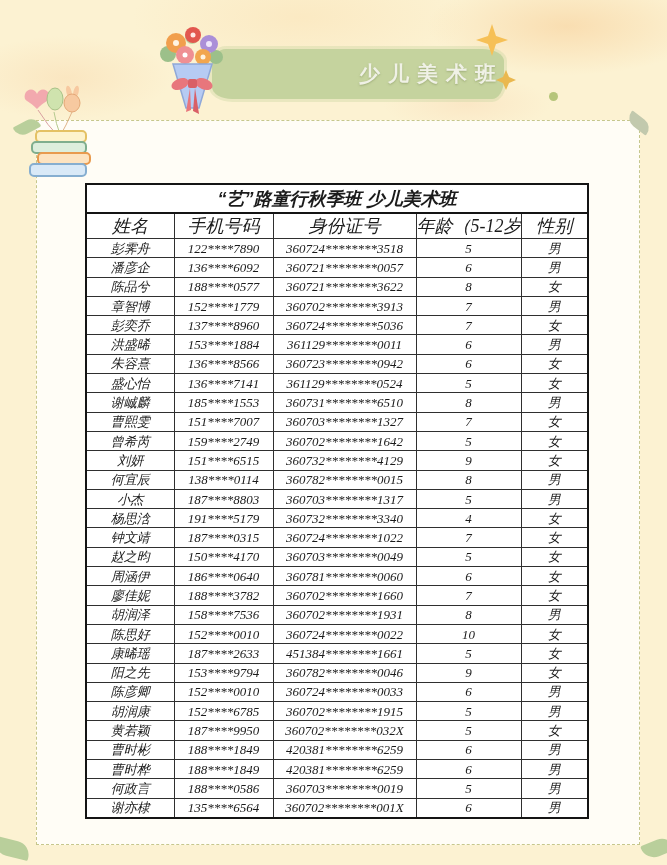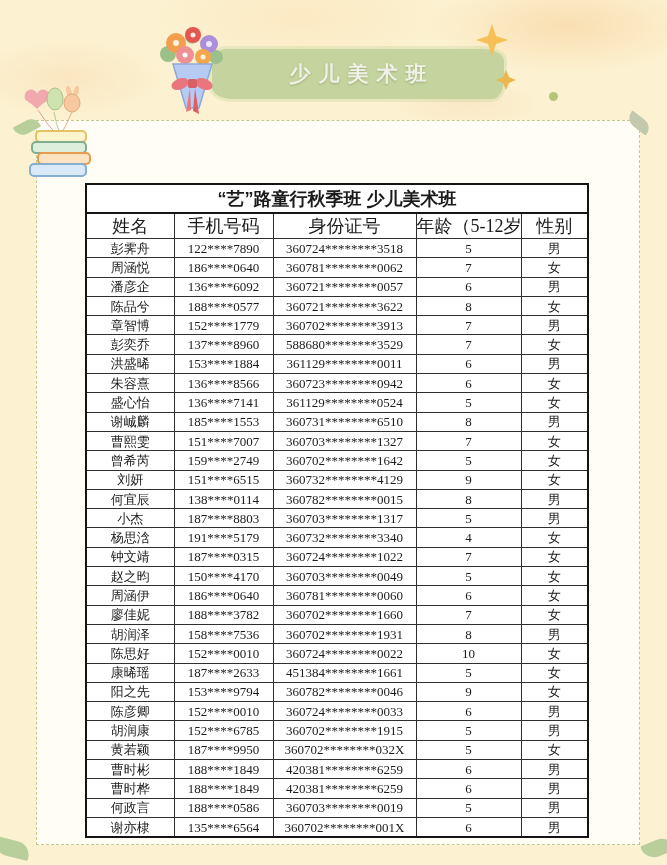--- a/index.html
+++ b/index.html
@@ -18,21 +18,21 @@
   .panel{
     position:absolute; left:36px; top:120px; width:602px; height:723px;
     background:#fffdf6; border:1px dashed #c6c78c;
   }
   
   .banner{
     position:absolute; left:212px; top:49px; width:292px; height:50px;
     background:#c5d39e;
     border-radius:14px 22px 12px 20px / 16px 12px 20px 12px;
     box-shadow:0 0 0 3px rgba(197,211,158,.35);
-    display:flex; align-items:center; justify-content:center;
+    display:flex; align-items:center; justify-content:flex-end;
   }
   .banner-title{
     font-family:"Liberation Sans","DejaVu Sans",sans-serif;
     font-size:21px; font-weight:bold; letter-spacing:8px;
     color:#f0f1e6; text-shadow:0 1px 2px rgba(125,140,90,.55);
     padding-left:8px;
   }
   .deco{position:absolute; z-index:5;}
   .dot{
     position:absolute; left:549px; top:92px; width:9px; height:9px;
@@ -42,21 +42,21 @@
     position:absolute; background:#b9cf9b; z-index:6;
     border-radius:2px 14px 2px 14px;
   }
   .leaf.tl{left:14px; top:121px; width:26px; height:12px; transform:rotate(-28deg);}
   .leaf.tr{left:626px; top:117px; width:26px; height:12px; transform:rotate(38deg); background:#c2c9ad;}
   .leaf.bl{left:-6px; top:840px; width:36px; height:17px; transform:rotate(14deg);}
   .leaf.br{left:642px; top:840px; width:32px; height:16px; transform:rotate(-22deg);}
   
   .table-wrap{
     position:absolute; left:48px; top:183px; z-index:4;
-    display:flex; align-items:flex-end;
+    display:flex; align-items:flex-end;font-style:italic;
   }
   .band-left-outer{width:29px; background:linear-gradient(#b4ca9b, #cfe3c0 60%, #e3f3de);}
   .band-left-inner{width:8px; background:#aec48f;}
   .band-right-inner{width:5px; background:#8fae66;}
   .band-right-outer{width:33px; background:linear-gradient(#e8f6e6, #d4e6c0 65%, #bed3a0);}
   table.roster{
     border-collapse:collapse; table-layout:fixed; background:#fff;
     border:2px solid #141414; width:502px;
   }
   table.roster td, table.roster th{
@@ -163,27 +163,20 @@
         </tr>
 
       <tr class="data-row">
             <td>彭霁舟</td>
             <td>122****7890</td>
             <td>360724********3518</td>
             <td>5</td>
             <td>男</td>
           </tr>
           <tr class="data-row">
-            <td>周涵悦</td>
-            <td>186****0640</td>
-            <td>360781********0062</td>
-            <td>7</td>
-            <td>女</td>
-          </tr>
-          <tr class="data-row">
             <td>潘彦企</td>
             <td>136****6092</td>
             <td>360721********0057</td>
             <td>6</td>
             <td>男</td>
           </tr>
           <tr class="data-row">
             <td>陈品兮</td>
             <td>188****0577</td>
             <td>360721********3622</td>
@@ -193,21 +186,21 @@
           <tr class="data-row">
             <td>章智博</td>
             <td>152****1779</td>
             <td>360702********3913</td>
             <td>7</td>
             <td>男</td>
           </tr>
           <tr class="data-row">
             <td>彭奕乔</td>
             <td>137****8960</td>
-            <td>588680********3529</td>
+            <td>360724********5036</td>
             <td>7</td>
             <td>女</td>
           </tr>
           <tr class="data-row">
             <td>洪盛晞</td>
             <td>153****1884</td>
             <td>361129********0011</td>
             <td>6</td>
             <td>男</td>
           </tr>

